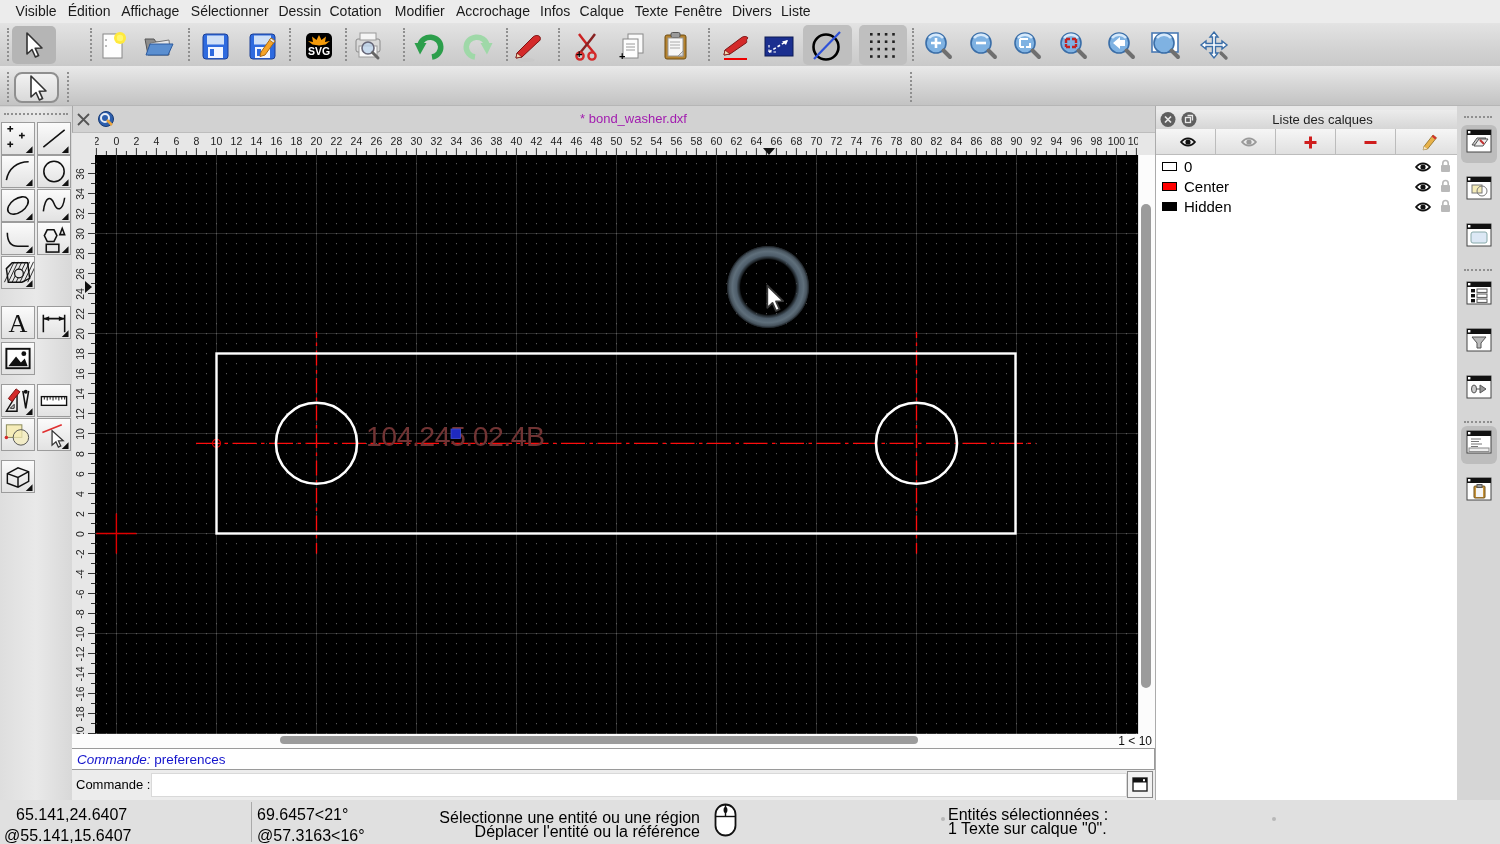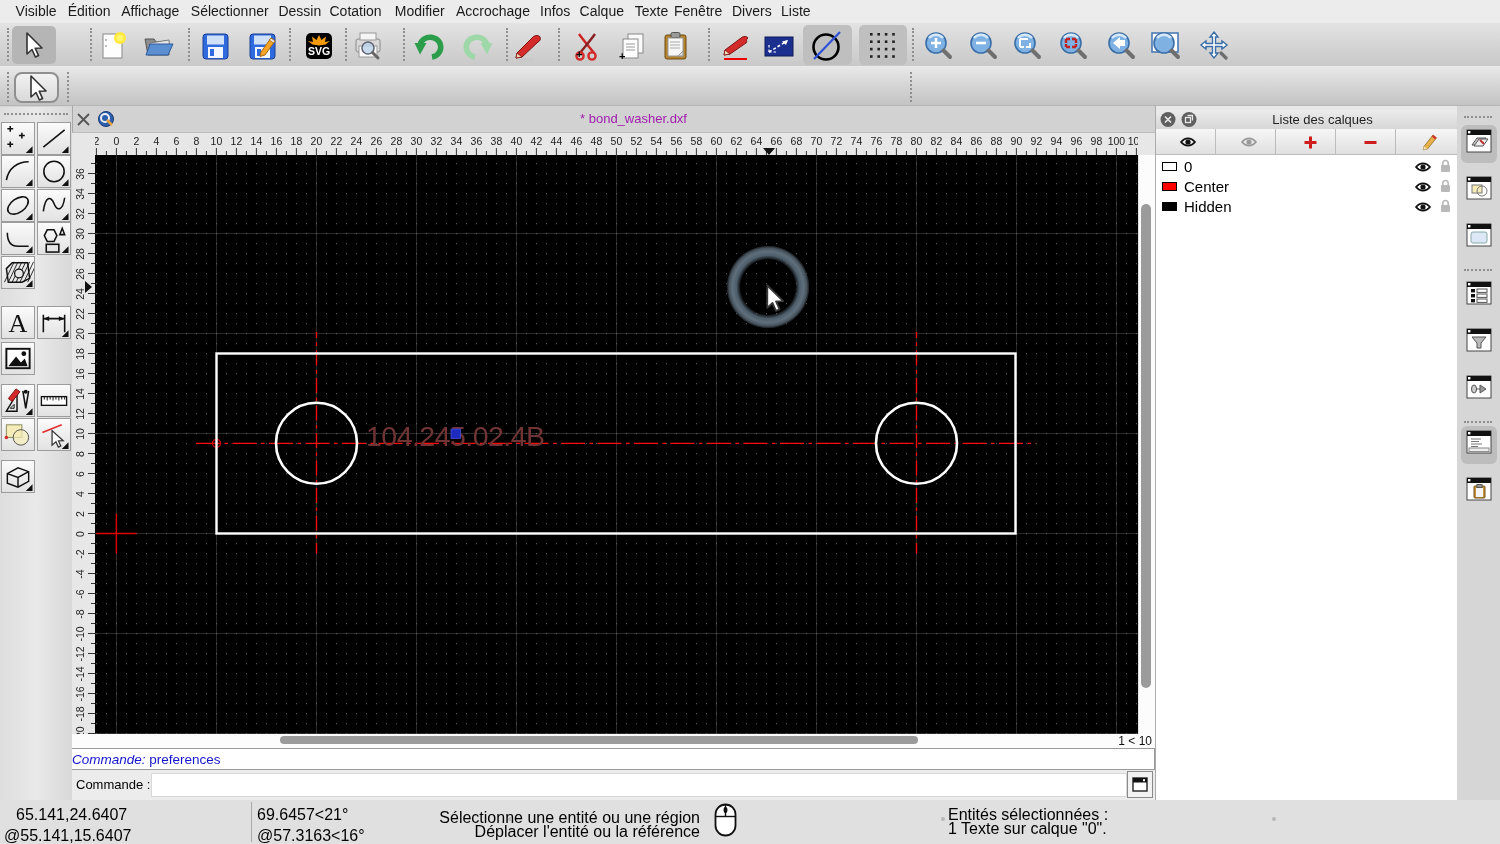--- a/index.html
+++ b/index.html
@@ -30,21 +30,21 @@
 #canvas{left:95px;top:155px;width:1043px;height:579px;background:#000;}
 
 #vsb{left:1138px;top:155px;width:17px;height:579px;background:#fcfcfc;border-left:1px solid #e2e2e2;}
 #vsbthumb{left:1141px;top:204px;width:10px;height:484px;background:#9b9b9b;border-radius:5px;}
 #hsb{left:72px;top:734px;width:1083px;height:14px;background:#fcfcfc;}
 #hsbthumb{left:280px;top:736px;width:638px;height:8px;background:#9b9b9b;border-radius:4px;}
 #pgind{left:1060px;top:734px;width:92px;height:14px;font-size:12px;color:#111;text-align:right;line-height:14px;}
 
 #cmdhist{left:72px;top:748px;width:1083px;height:22px;background:#fff;
  border:1px solid #9a9a9a;border-width:1px 1px 1px 0;font-size:13.5px;color:#1414cc;
- line-height:21px;}
+ line-height:21px;padding-left:5px;}
 #cmdrow{left:72px;top:770px;width:1083px;height:30px;background:#ececec;font-size:13.5px;color:#000;}
 #cmdinput{left:151px;top:773px;width:976px;height:24px;background:#fff;border:1px solid #d9d9d9;}
 #cmdbtn{left:1127px;top:771px;width:26px;height:27px;background:#f2f2f2;border:1px solid #8a8a8a;}
 
 #rpanel{left:1155px;top:106px;width:302px;height:694px;background:#e8e8e8;border-left:1px solid #ababab;}
 #rptitle{left:1156px;top:110px;width:333px;height:19px;
  background:linear-gradient(#ececec,#d6d6d6);font-size:13px;color:#1f1f1f;text-align:center;line-height:19px;}
 #rptools{left:1156px;top:129px;width:301px;height:26px;background:linear-gradient(#f6f6f6,#e0e0e0);
  border-bottom:1px solid #bcbcbc;}
 .rpcell{position:absolute;top:0;height:26px;border-right:1px solid #bcbcbc;}

